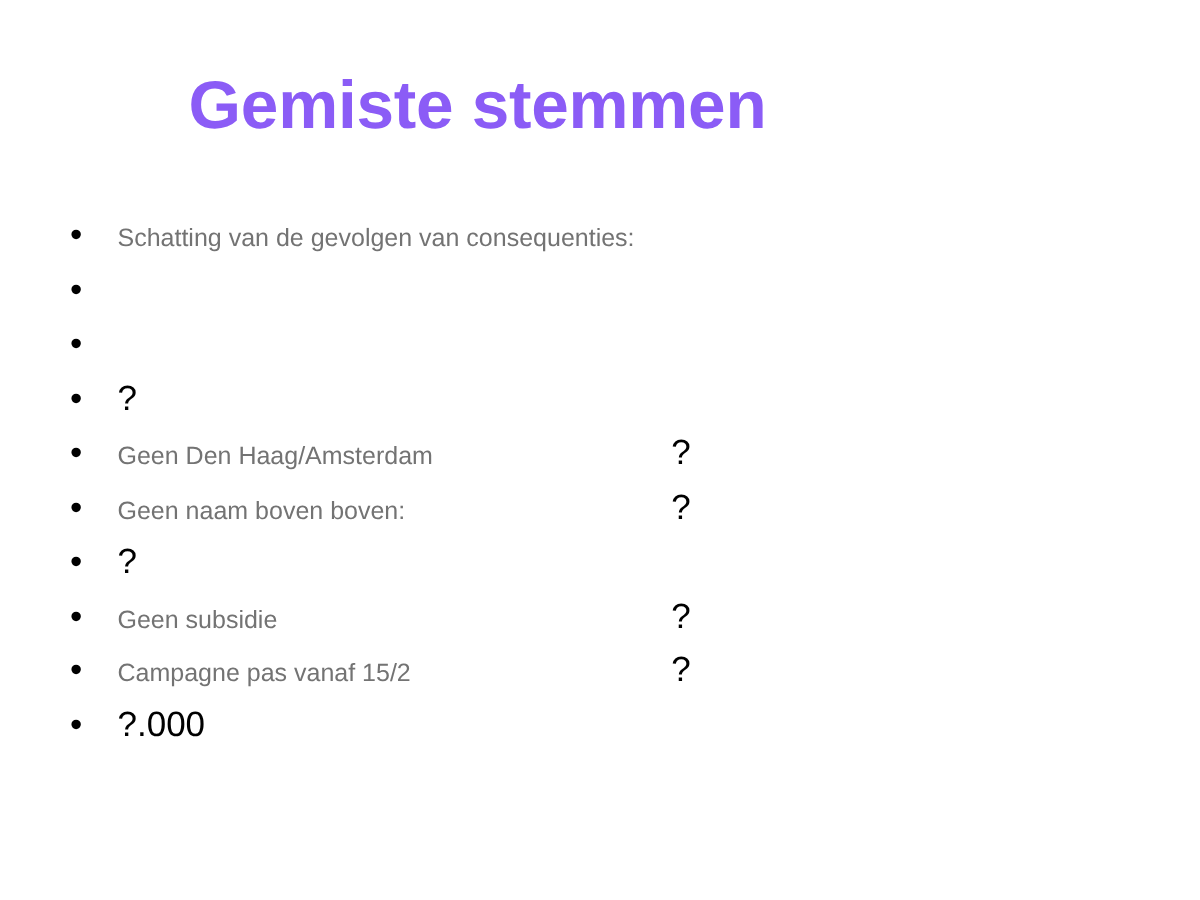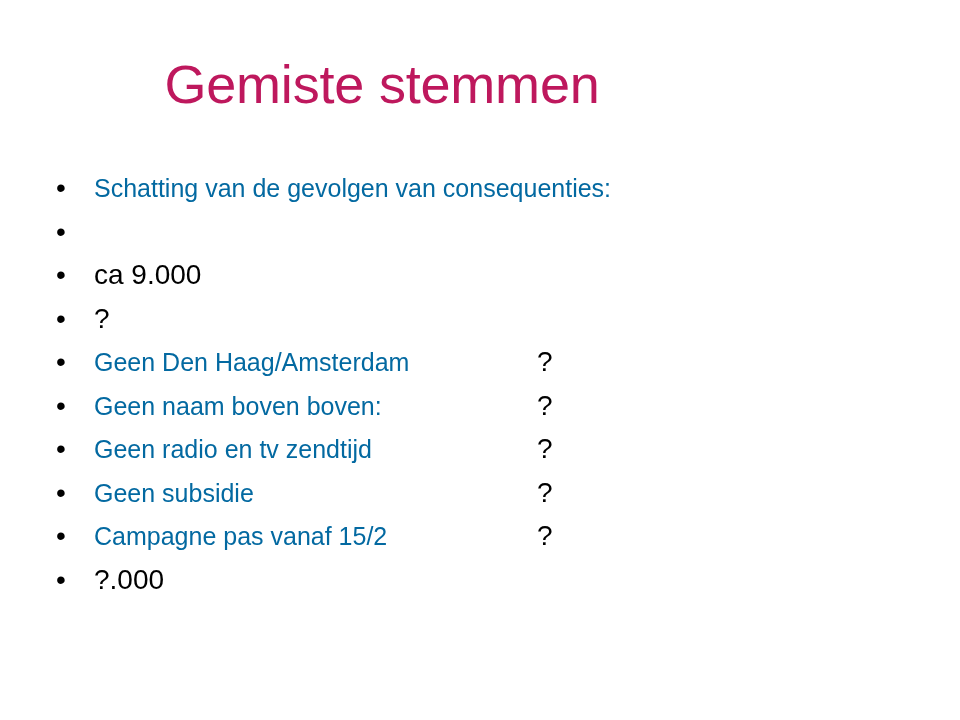--- a/index.html
+++ b/index.html
@@ -20,24 +20,24 @@
     background: #ffffff;
     overflow: hidden;
   }
   #slide-title {
     position: absolute;
     left: 0;
     top: 55px;
     width: 764px;
     text-align: center;
     font-size: 54px;
-    font-weight: 400;
+    font-weight: 700;
     line-height: 1.08;
     letter-spacing: -0.2px;
-    color: #be185d;
+    color: #8b5cf6;
     white-space: nowrap;
   }
   #bullet-list {
     position: absolute;
     left: 56px;
     top: 166px;
     width: 860px;
   }
   .bullet-row {
     display: flex;
@@ -52,23 +52,23 @@
     flex: 0 0 auto;
     width: 38px;
     font-size: 28px;
     line-height: 43.5px;
     text-align: left;
     color: #000000;
   }
   .bullet-label {
     flex: 0 0 auto;
     width: 443px;
-    font-size: 25px;
+    font-size: 20px;
     line-height: 43.5px;
-    color: #0369a1;
+    color: #737373;
     overflow: visible;
   }
   .bullet-value {
     flex: 0 0 auto;
     font-size: 28px;
     line-height: 43.5px;
     color: #000000;
   }
 </style>
 </head>
@@ -85,21 +85,20 @@
       <span class="bullet-label">Schatting van de gevolgen van consequenties:</span>
       <span class="bullet-value"></span>
     </div>
 
     <div class="bullet-row">
       <span class="bullet-marker">•</span>
     </div>
 
     <div class="bullet-row">
       <span class="bullet-marker">•</span>
-      <span class="bullet-value">ca 9.000</span>
     </div>
 
     <div class="bullet-row">
       <span class="bullet-marker">•</span>
       <span class="bullet-value">?</span>
     </div>
 
     <div class="bullet-row">
       <span class="bullet-marker">•</span>
       <span class="bullet-label">Geen Den Haag/Amsterdam</span>
@@ -107,21 +106,20 @@
     </div>
 
     <div class="bullet-row">
       <span class="bullet-marker">•</span>
       <span class="bullet-label">Geen naam boven boven:</span>
       <span class="bullet-value">?</span>
     </div>
 
     <div class="bullet-row">
       <span class="bullet-marker">•</span>
-      <span class="bullet-label">Geen radio en tv zendtijd</span>
       <span class="bullet-value">?</span>
     </div>
 
     <div class="bullet-row">
       <span class="bullet-marker">•</span>
       <span class="bullet-label">Geen subsidie</span>
       <span class="bullet-value">?</span>
     </div>
 
     <div class="bullet-row">

